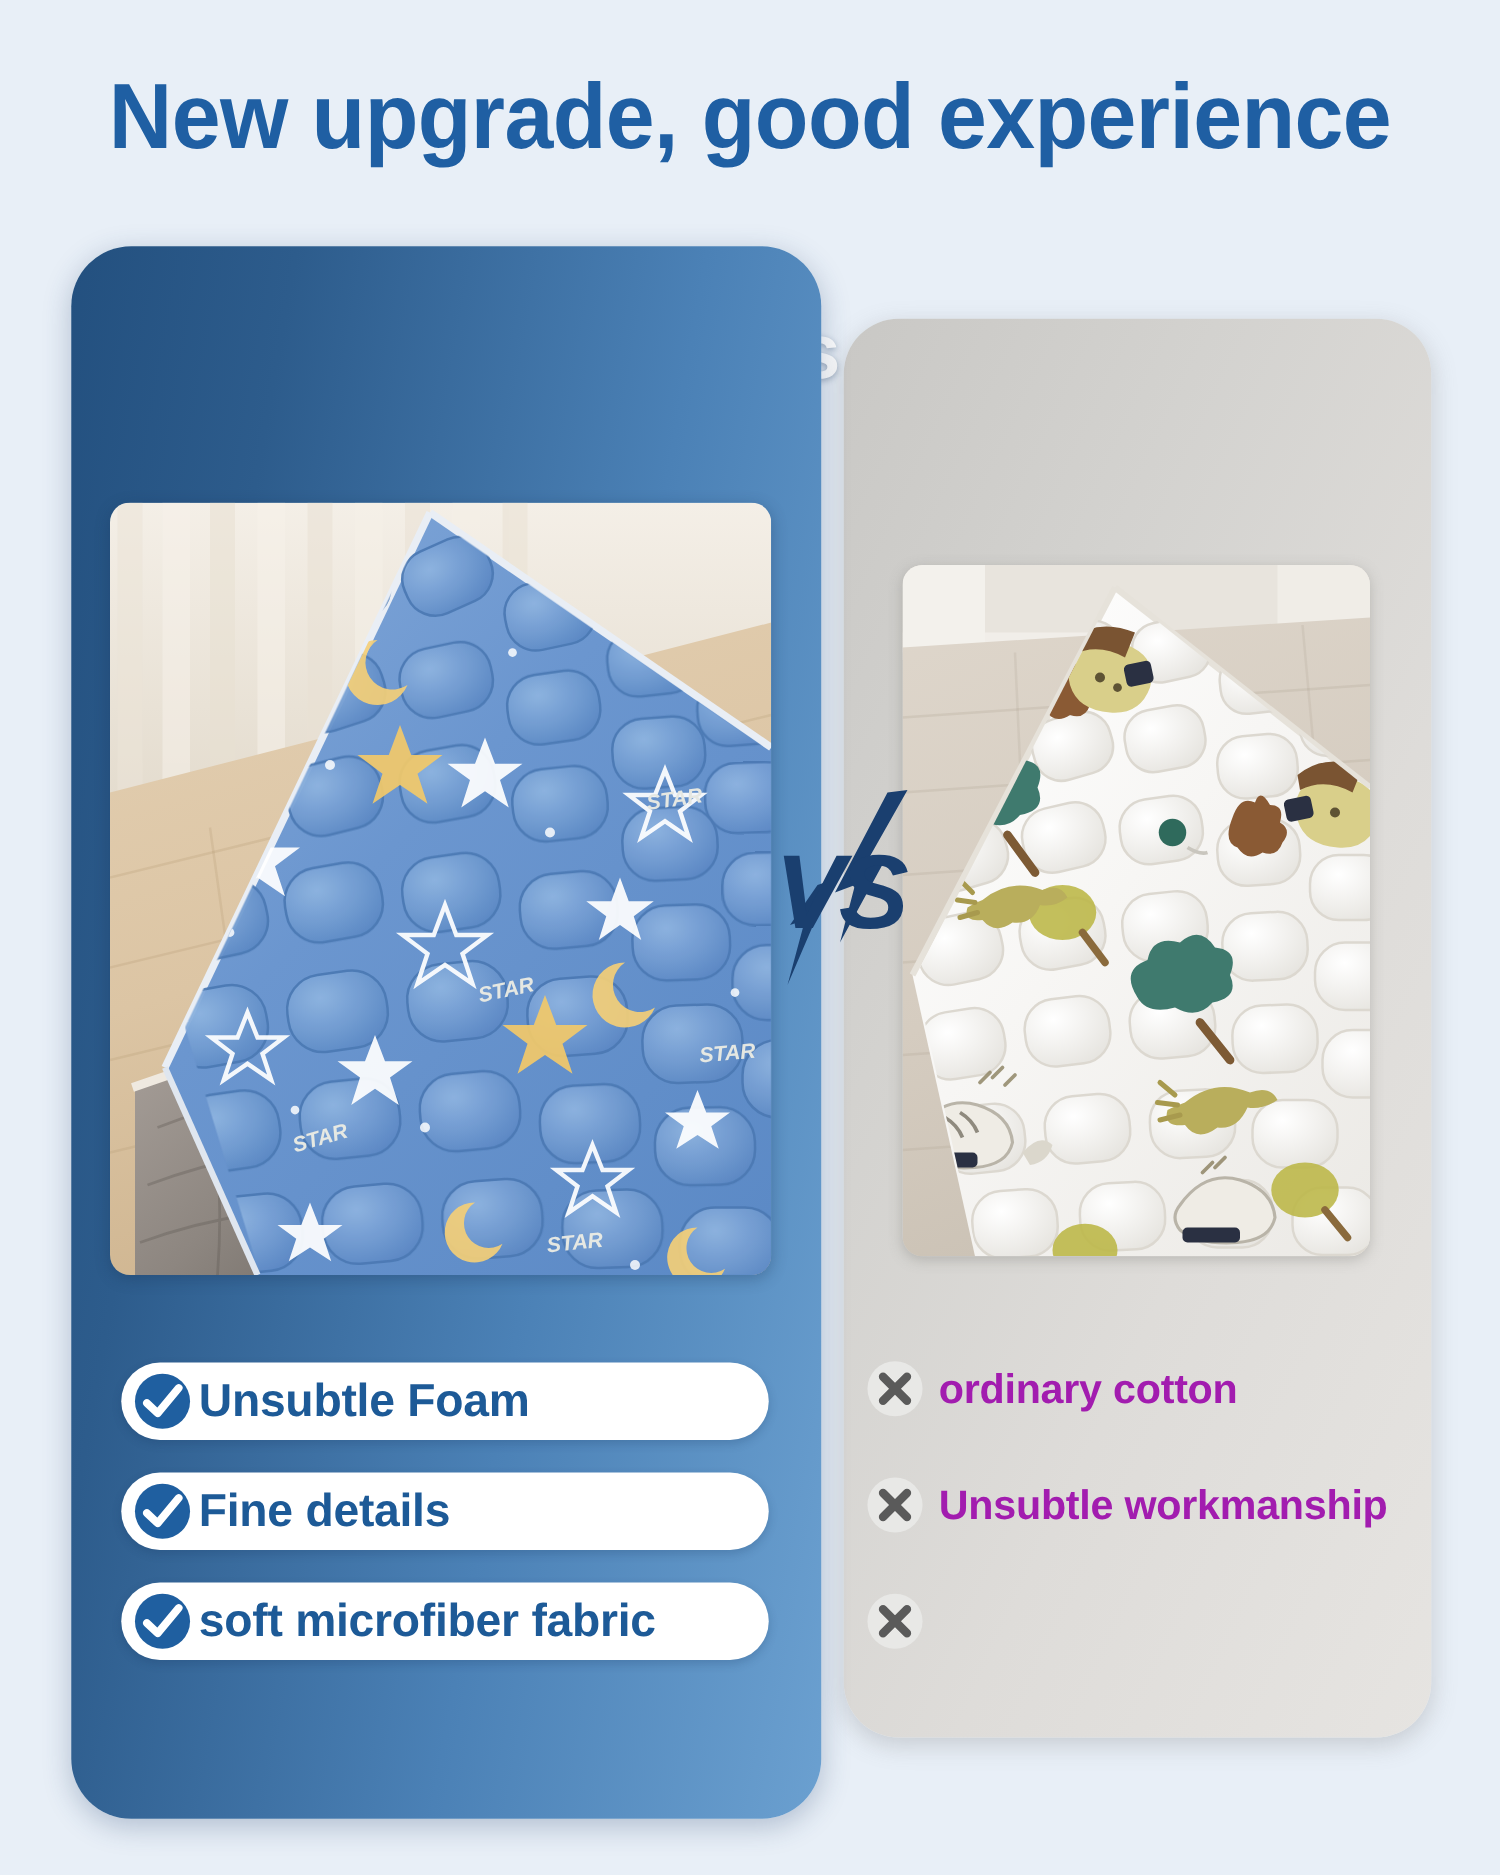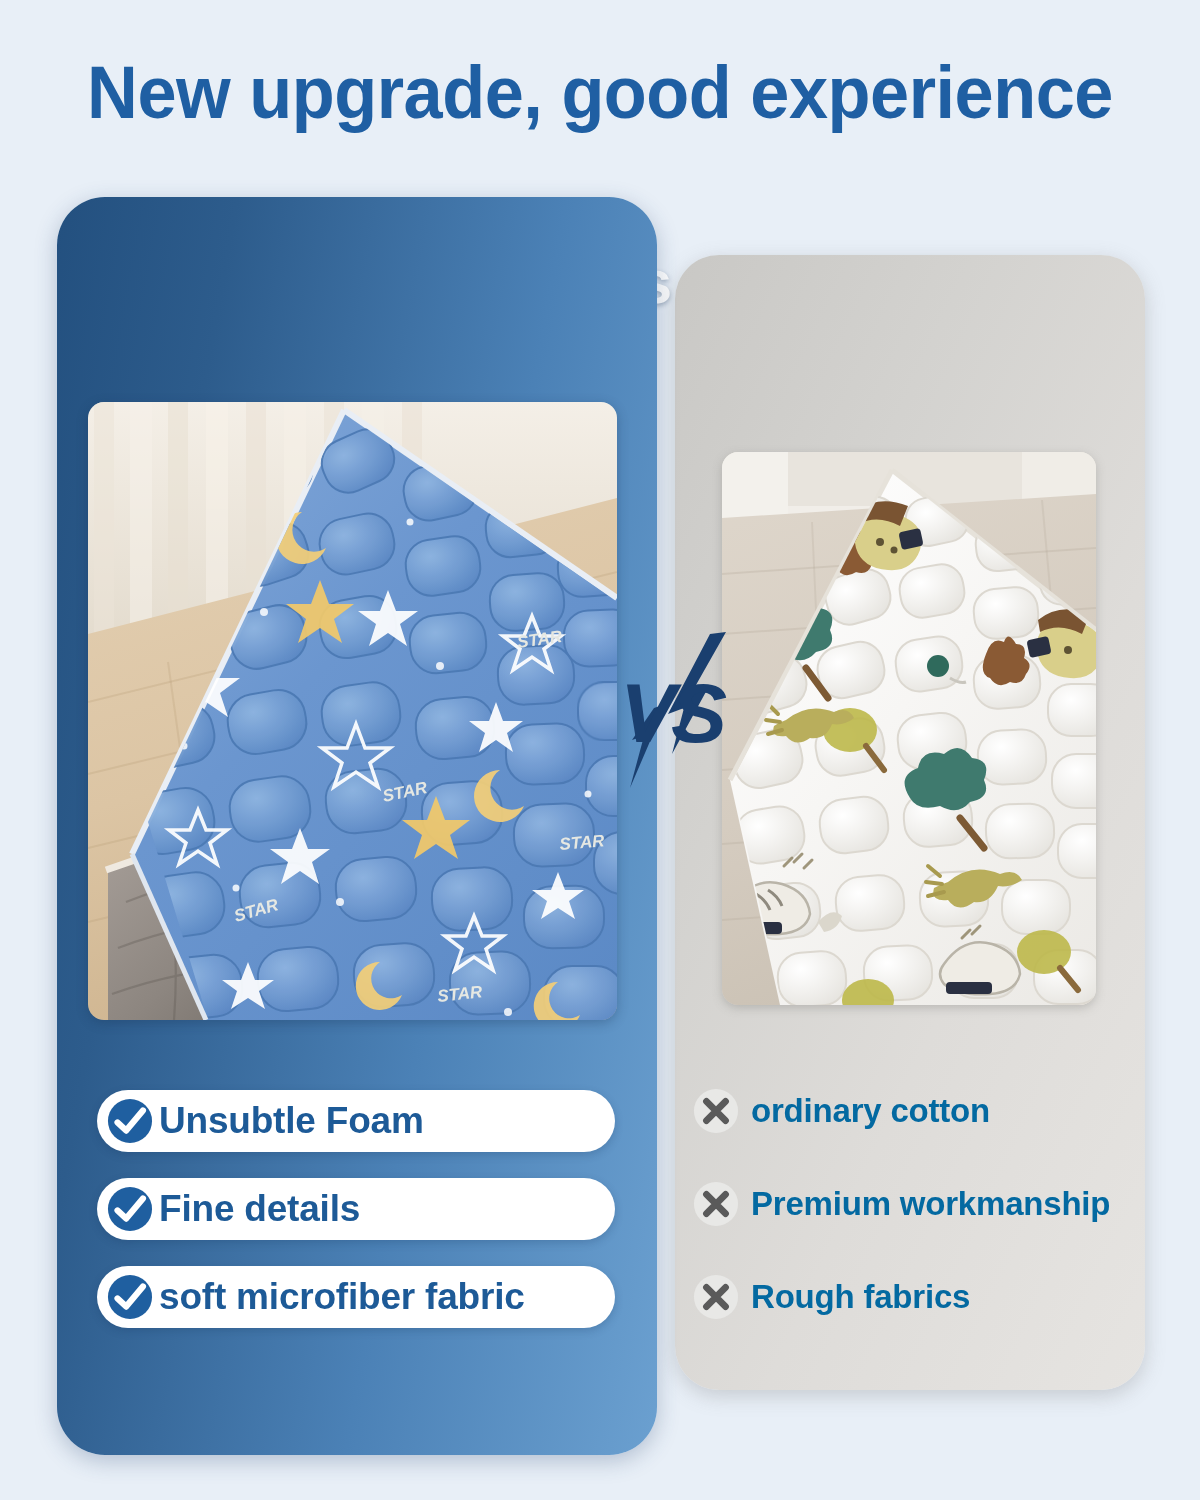--- a/index.html
+++ b/index.html
@@ -101,21 +101,21 @@
 
   .features-others { position:absolute; left:693px; top:1085px; width:450px; z-index:6; }
   .row-x {
     display:flex; align-items:center;
     height:52px;
     margin-bottom:41px;
   }
   .row-x:last-child { margin-bottom:0; }
   .icon-x { width:46px; height:46px; flex:0 0 46px; }
   .x-label {
-    font-size:33px; font-weight:bold; color:#0369a1;
+    font-size:33px; font-weight:bold; color:#a21caf;
     white-space:nowrap; margin-left:12px; letter-spacing:-0.2px;
   }
 </style>
 </head>
 <body>
 
 <div id="root">
 
   <div class="title">New upgrade, good experience</div>
 
@@ -512,31 +512,30 @@
       <span class="x-label">ordinary cotton</span>
     </div>
 
     <div class="row-x">
       <span class="icon-x">
         <svg viewBox="0 0 48 48">
           <circle cx="24" cy="24" r="23" fill="#e8e8e6"></circle>
           <path d="M14 14 L34 34 M34 14 L14 34" stroke="#5a5a5a" stroke-width="7" stroke-linecap="round"></path>
         </svg>
       </span>
-      <span class="x-label">Premium workmanship</span>
+      <span class="x-label">Unsubtle workmanship</span>
     </div>
 
     <div class="row-x">
       <span class="icon-x">
         <svg viewBox="0 0 48 48">
           <circle cx="24" cy="24" r="23" fill="#e8e8e6"></circle>
           <path d="M14 14 L34 34 M34 14 L14 34" stroke="#5a5a5a" stroke-width="7" stroke-linecap="round"></path>
         </svg>
       </span>
-      <span class="x-label">Rough fabrics</span>
     </div>
 
   </div>
 
   <div class="vs-badge">
     <svg viewBox="0 0 130 160">
 
       <g fill="#1a3f6f">
         <polygon points="96,4 112,2 78,62 94,58 58,124 70,78 54,84"></polygon>
         <polygon points="40,78 52,74 16,158 30,106 18,110"></polygon>

